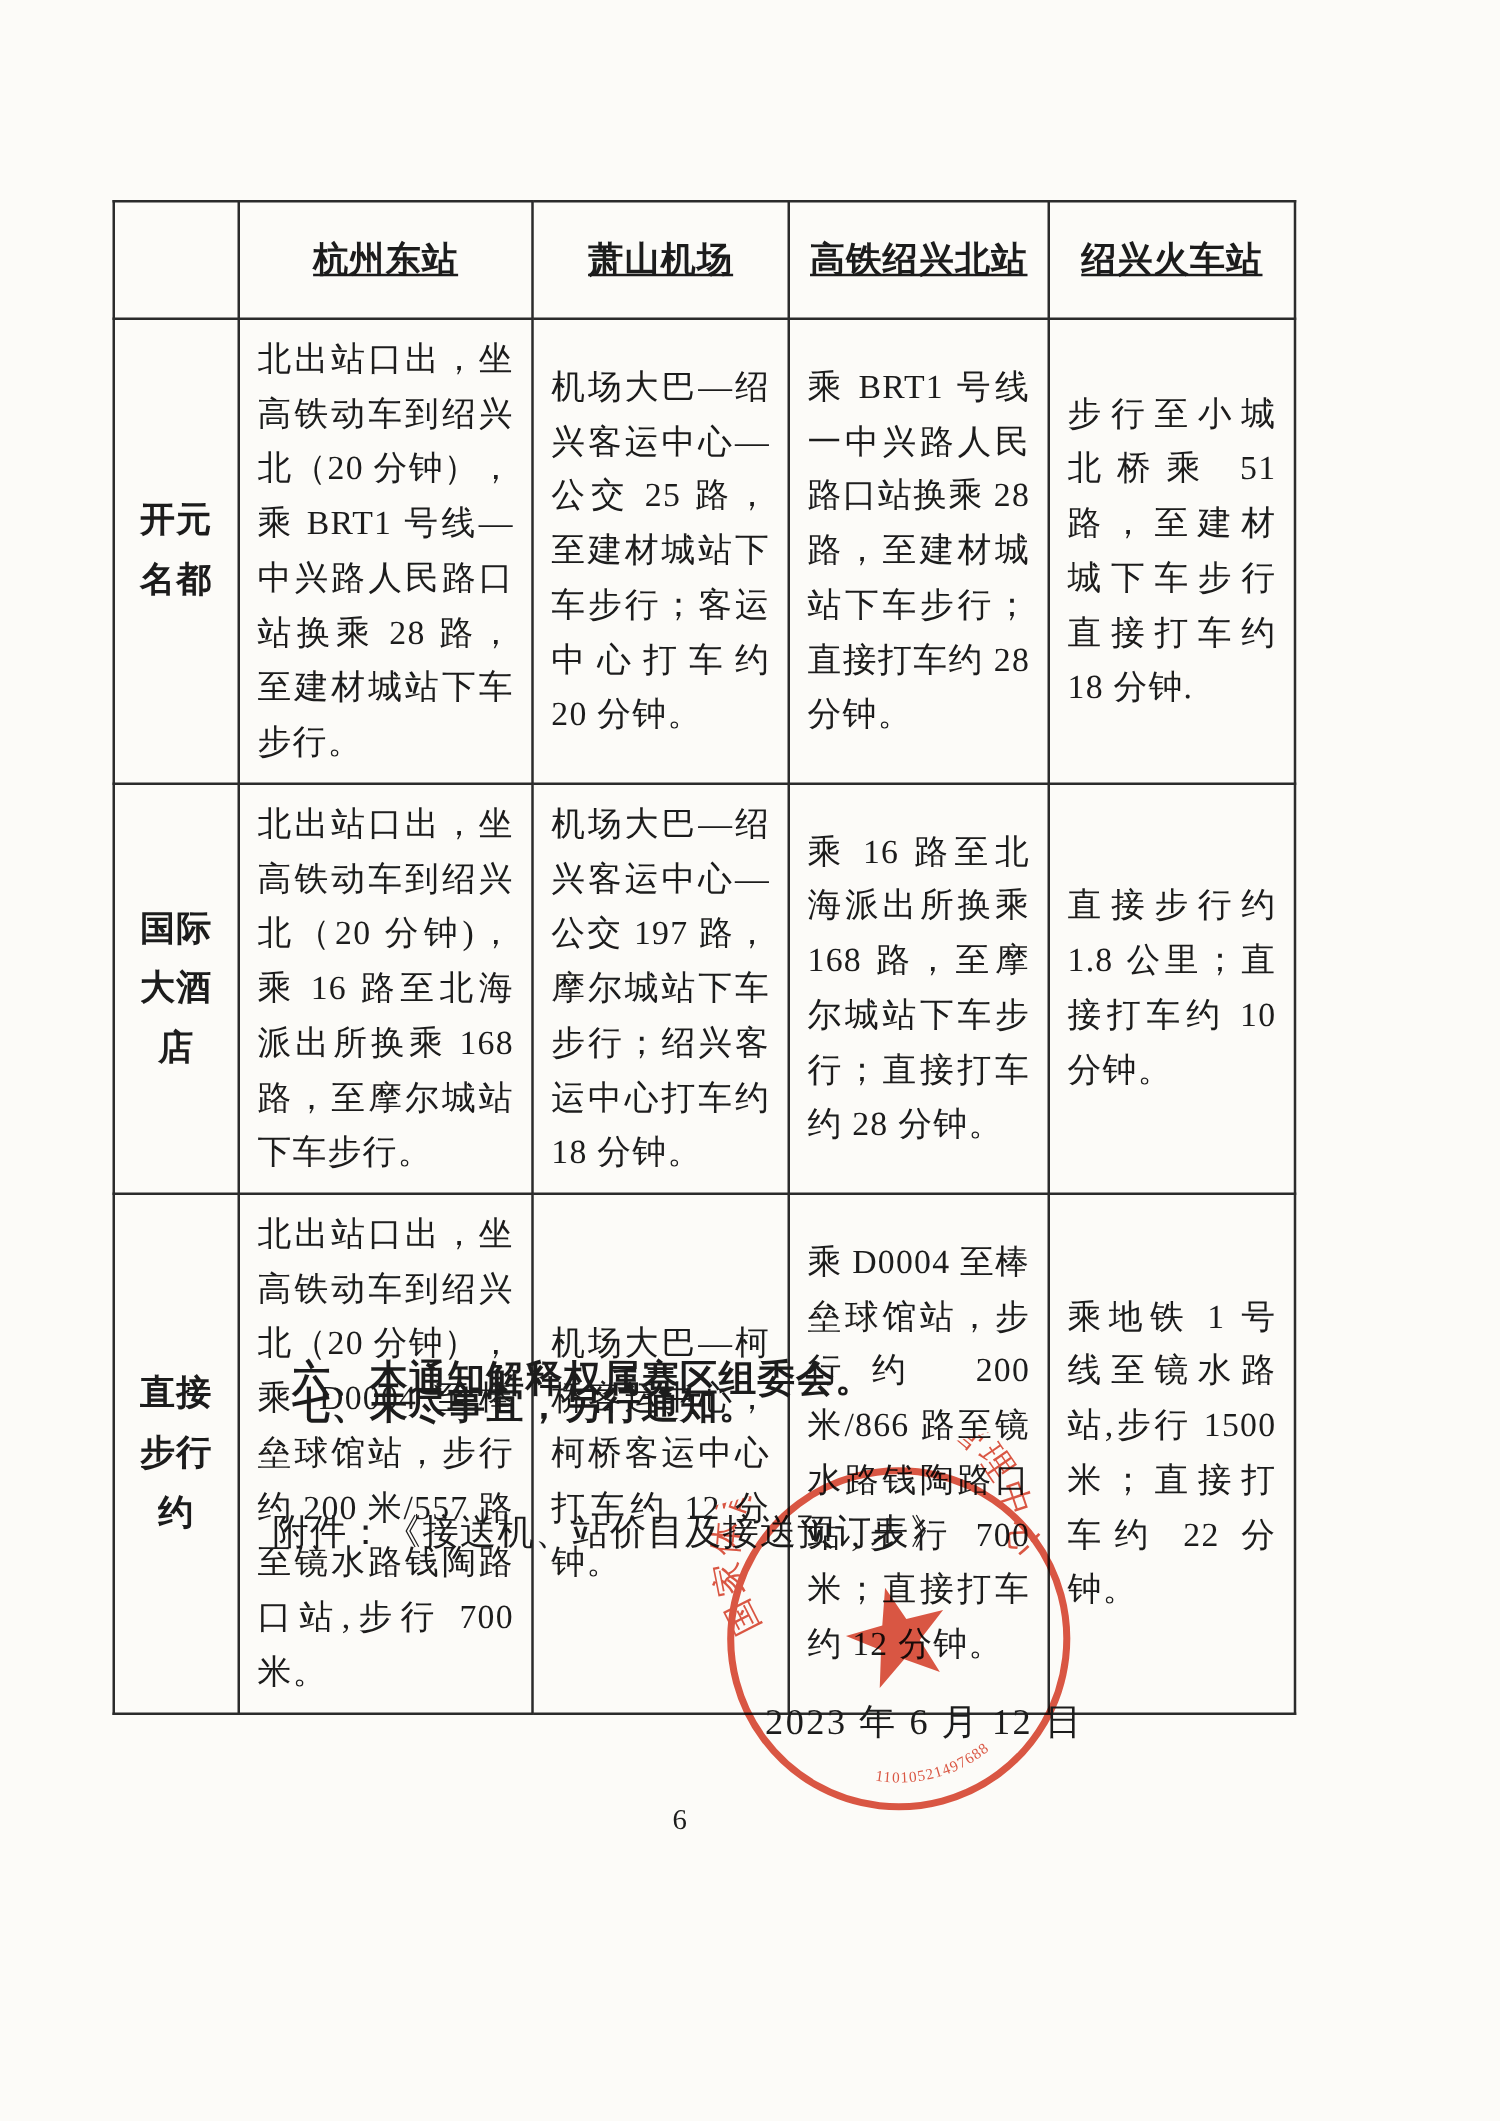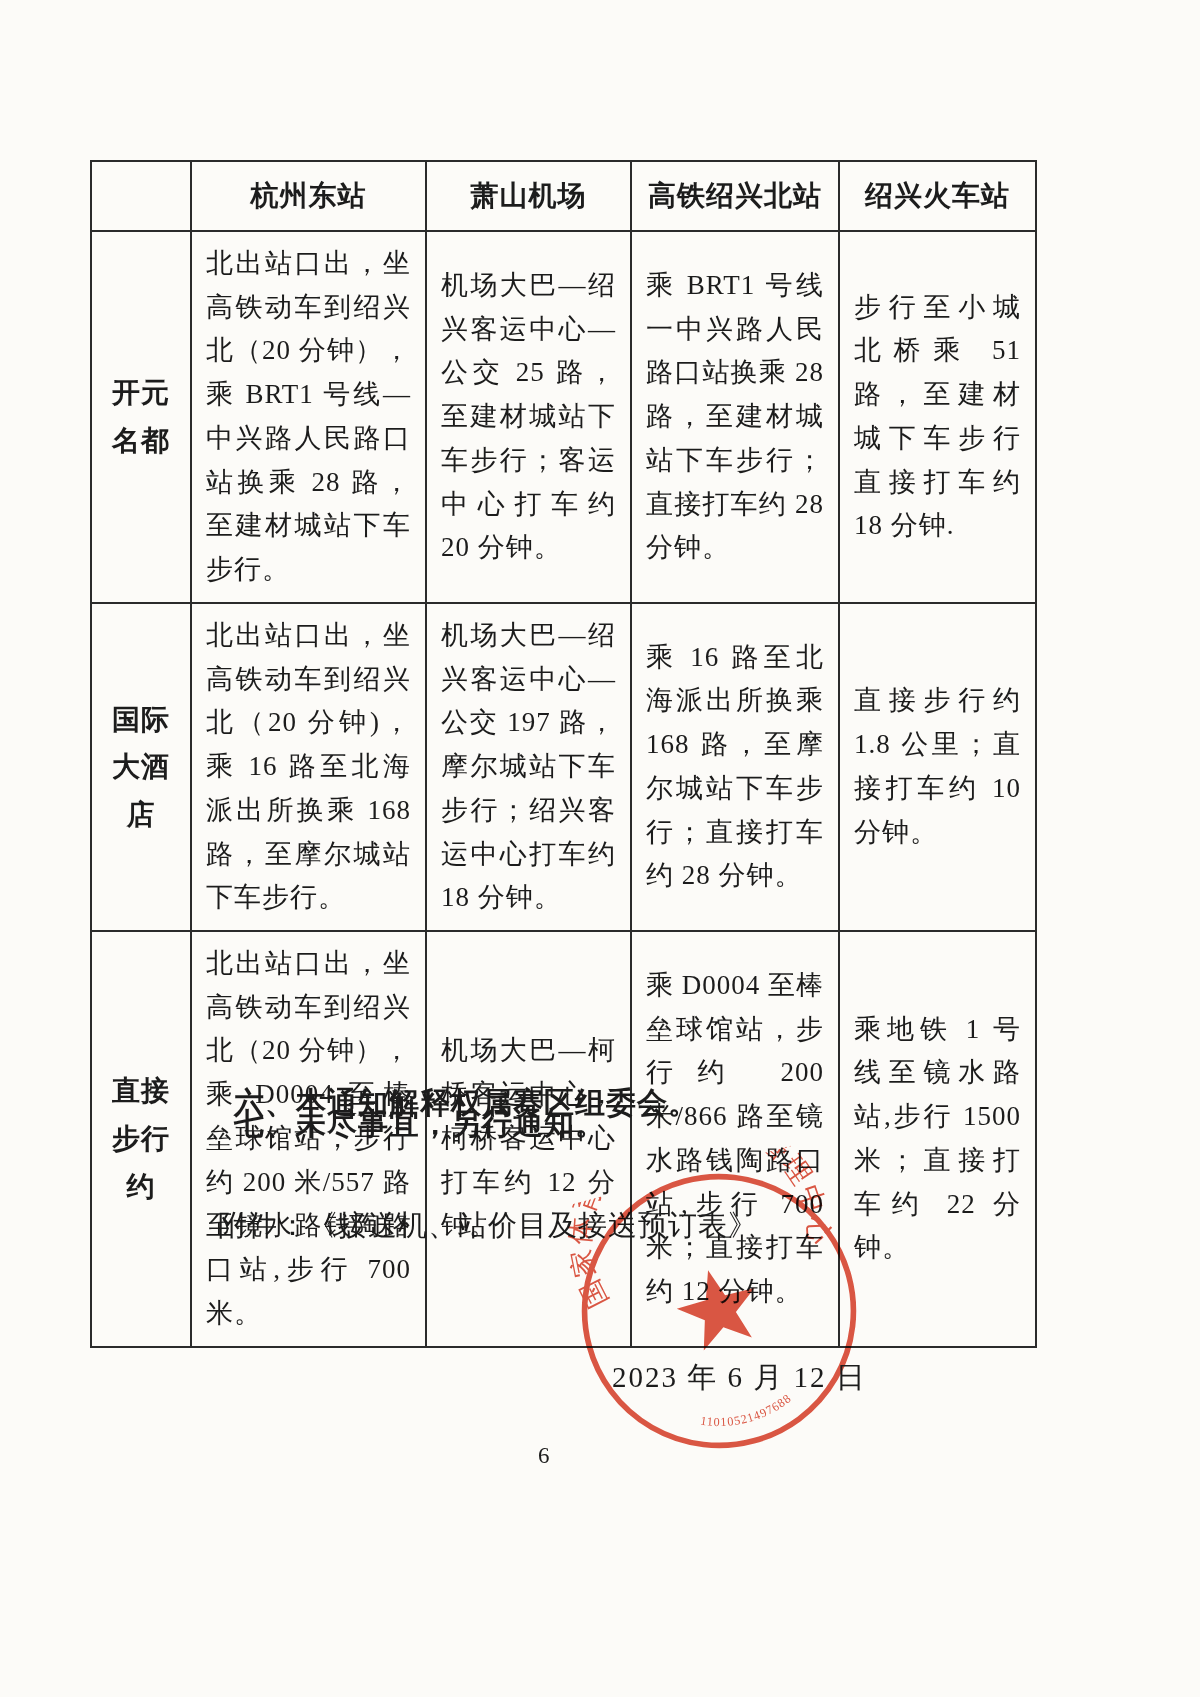--- a/index.html
+++ b/index.html
@@ -24,21 +24,22 @@
     border:2px solid #2b2b2b;
     vertical-align:middle;
     font-size:27px;
     letter-spacing:1px;
   }
   table.transport thead th {
     height:68px;
     font-size:28px;
     font-weight:bold;
     text-align:center;
-    padding:0 6px;
+    padding:12px 6px;
+    text-decoration:underline;
   }
   table.transport tbody th.hotel {
     font-size:28px;
     font-weight:bold;
     text-align:center;
     padding:22px 10px;
     line-height:1.7;
   }
   table.transport tbody td {
     text-align:justify;

